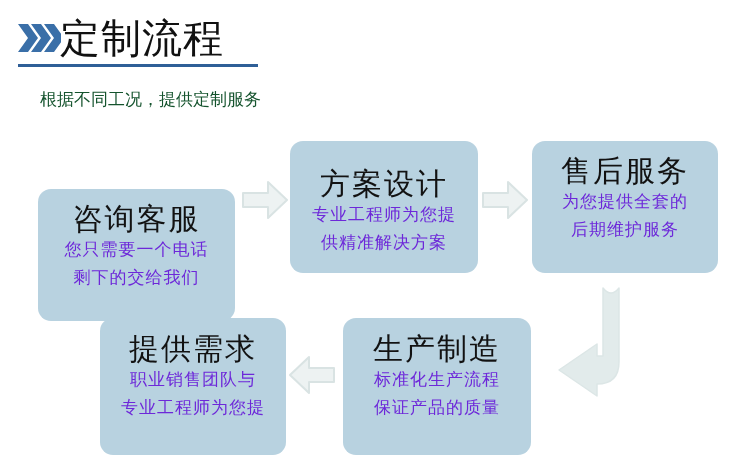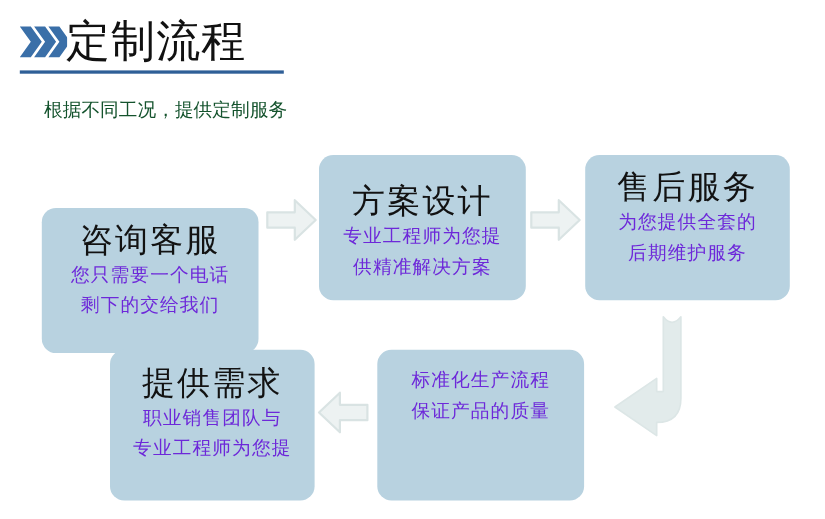--- a/index.html
+++ b/index.html
@@ -122,20 +122,21 @@
   <div class="pbox-line">后期维护服务</div>
 </div>
 
 <div class="pbox" id="box-demand">
   <div class="pbox-title">提供需求</div>
   <div class="pbox-line">职业销售团队与</div>
   <div class="pbox-line">专业工程师为您提</div>
 </div>
 
 <div class="pbox" id="box-produce">
+  <div class="pbox-title">生产制造</div>
   <div class="pbox-line">标准化生产流程</div>
   <div class="pbox-line">保证产品的质量</div>
 </div>
 
 <span class="arrow" id="arrow-1">
   <svg width="48" height="44" viewBox="0 0 48 44" xmlns="http://www.w3.org/2000/svg">
     <path d="M2,15 L27,15 L27,4 L46,22 L27,40 L27,29 L2,29 Z" fill="#edf2f2" stroke="#d9e3e3" stroke-width="2" stroke-linejoin="round"></path>
   </svg>
 </span>
 

